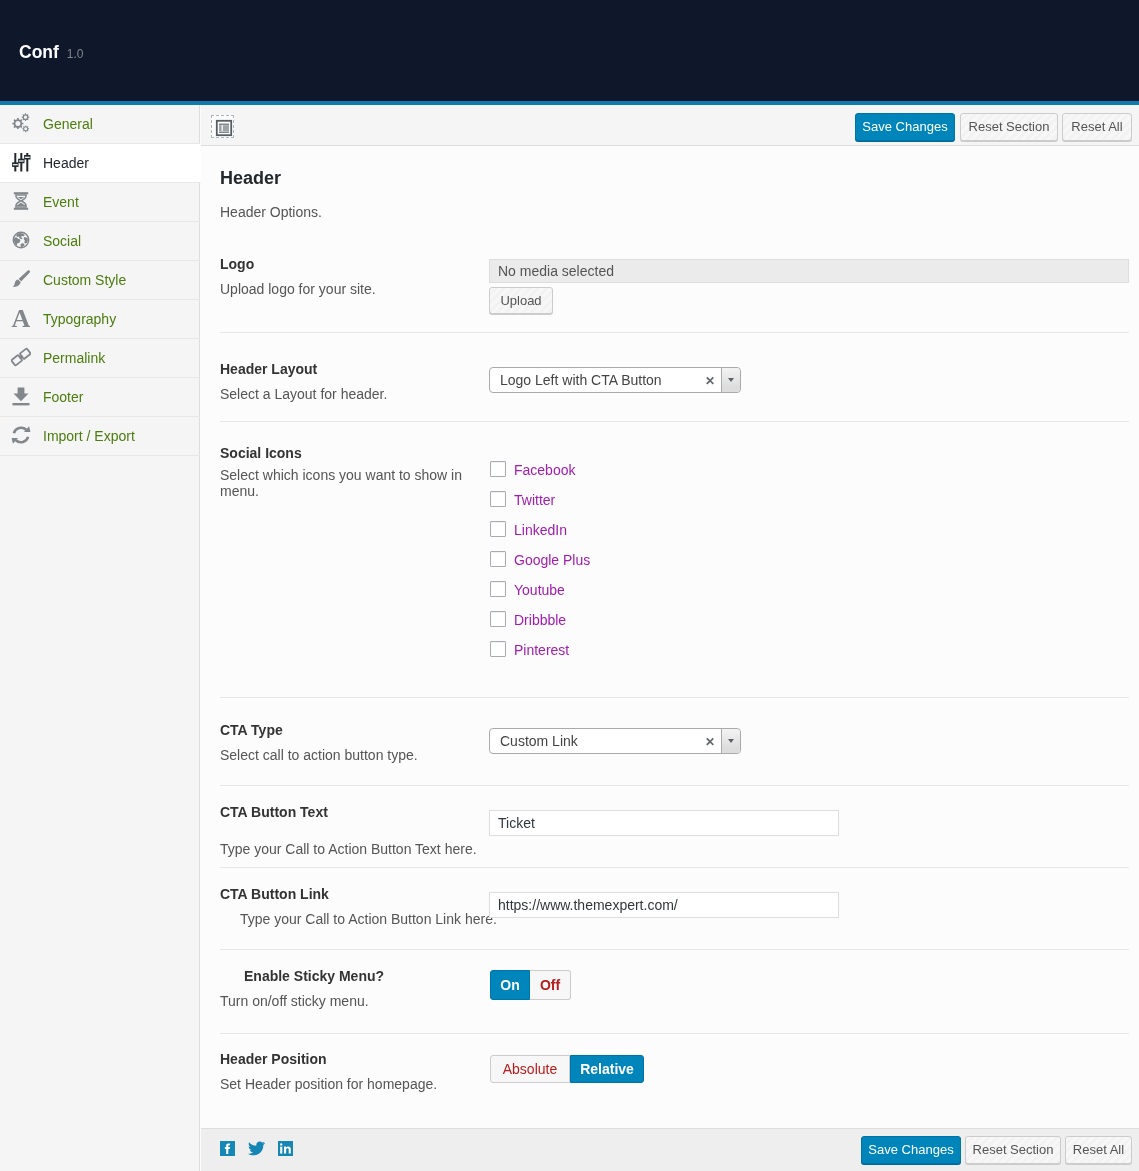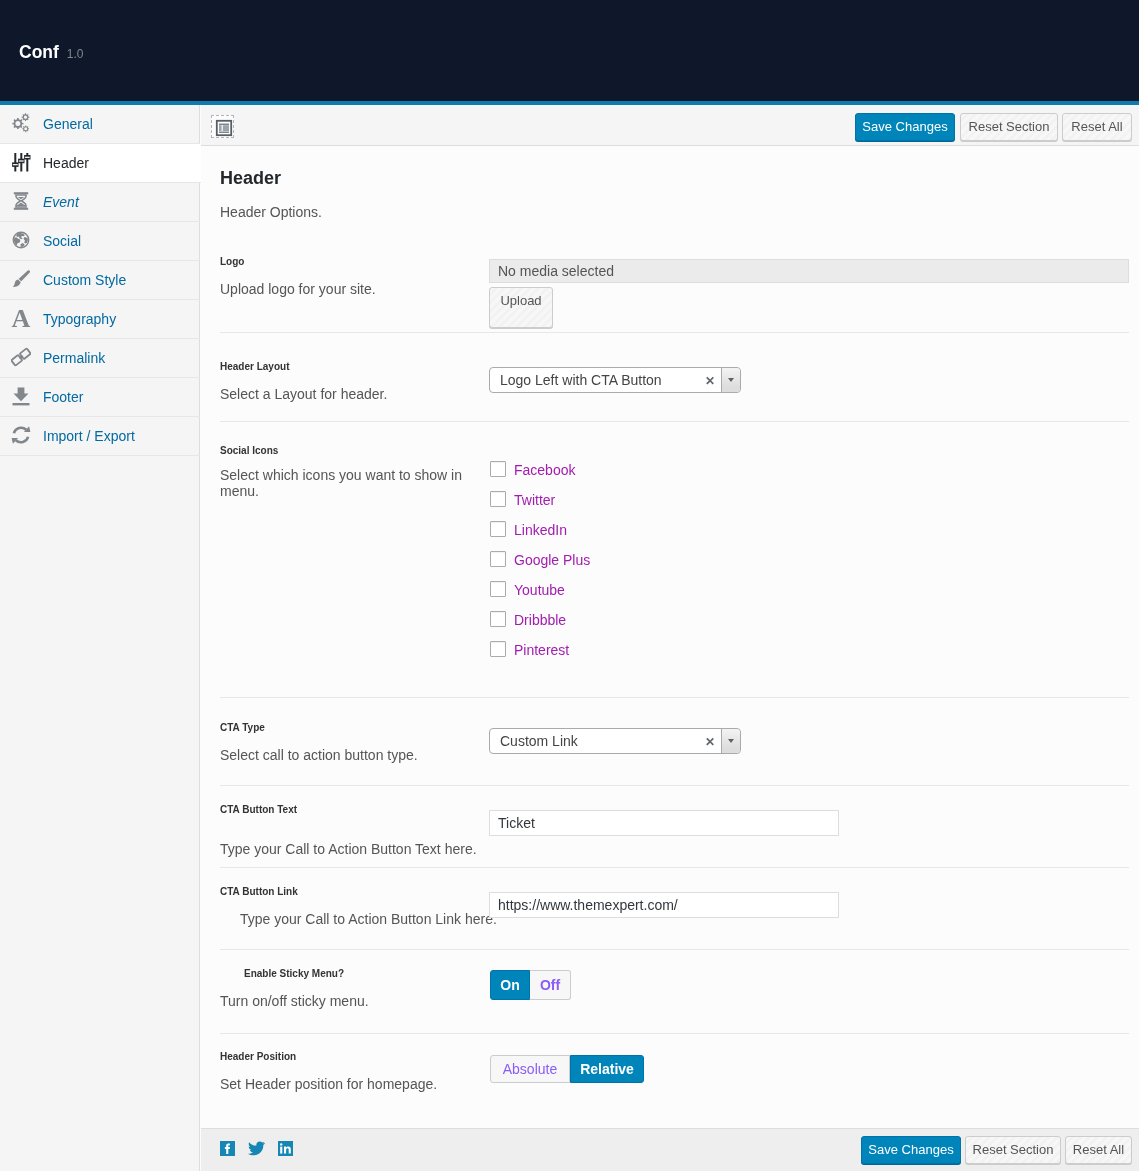--- a/index.html
+++ b/index.html
@@ -8,58 +8,58 @@
 .abs { position:absolute; }
 
 
 #topbar { left:0; top:0; width:1139px; height:101px; background:#0f172a; }
 #topbar .brand { position:absolute; left:19px; top:42px; font-size:17.5px; font-weight:bold; color:#fff; letter-spacing:0; }
 #topbar .ver { font-size:12px; font-weight:normal; color:#82878c; margin-left:8px; }
 #blueline { left:0; top:101px; width:1139px; height:4px; background:#0e7cb1; }
 
 
 #sidebar { left:0; top:105px; width:200px; height:1066px; background:#f5f5f5; border-right:1px solid #ddd; }
-.mitem { position:absolute; left:0; width:200px; height:39px; border-bottom:1px solid #e7e7e7; color:#0369a1; }
+.mitem { position:absolute; left:0; width:200px; height:39px; border-bottom:1px solid #e7e7e7; color:#4d7c0f; }
 .mitem .mic { position:absolute; left:11px; top:50%; transform:translateY(calc(-50% - 1px)); width:20px; height:20px; }
 .mitem .mtx { position:absolute; left:43px; top:50%; transform:translateY(-50%); font-size:14px; }
 .mitem.active { background:#fff; width:201px; border-bottom:1px solid #e7e7e7; color:#23282d; }
 .micon { fill:#82878c; }
 .mstroke { stroke:#82878c; }
 .mitem.active .micon { fill:#23282d; }
 
 
 #toolbar { left:201px; top:105px; width:938px; height:41px; background:#f5f5f5; border-bottom:1px solid #ddd; }
 #expander { left:211px; top:115px; width:23px; height:23px; border:1px dashed #b1b6ba; background:#fdfdfd; }
 
 
 .btn { position:absolute; height:28px; font-size:13px; font-family:"Liberation Sans",sans-serif; text-align:center; line-height:26px; border-radius:3px; cursor:pointer; }
 .btn-primary { background:#0085ba; border:1px solid #0073aa; box-shadow:0 1px 0 #006799; color:#fff; }
 .btn-secondary { background:#f7f7f7 repeating-linear-gradient(135deg, rgba(255,255,255,0), rgba(255,255,255,0) 3px, rgba(0,0,0,0.018) 3px, rgba(0,0,0,0.018) 6px); border:1px solid #ccc; box-shadow:0 1px 0 #ccc; color:#555; }
 
 
 .h2 { position:absolute; font-size:18px; font-weight:bold; color:#23282d; }
-.label { position:absolute; font-size:10px; font-weight:bold; color:#333; }
+.label { position:absolute; font-size:14px; font-weight:bold; color:#333; }
 .desc { position:absolute; font-size:14px; color:#555; line-height:16px; }
 .sep { position:absolute; left:220px; width:909px; height:1px; background:#e7e7e7; }
 
 
 .tinput { position:absolute; height:26px; background:#fff; border:1px solid #ddd; font-size:14px; color:#32373c; line-height:24px; padding-left:8px; }
 .mediabox { position:absolute; left:489px; width:640px; height:24px; border:1px solid #ddd; background:#ebebeb; color:#555; font-size:14px; line-height:22px; padding-left:8px; }
 .sel2 { position:absolute; left:489px; width:252px; height:26px; background:#fff; border:1px solid #aaa; border-radius:4px; font-size:14px; color:#444; line-height:24px; }
 .sel2 .txt { position:absolute; left:10px; top:0; }
 .sel2 .clr { position:absolute; right:25px; top:1px; color:#60666b; font-weight:bold; font-size:12px; }
 .sel2 .arr { position:absolute; right:0; top:0; width:19px; height:24px; border-left:1px solid #aaa; border-radius:0 4px 4px 0; background:linear-gradient(#f3f3f3 1%, #ddd 80%); }
 .sel2 .arr i { position:absolute; left:6px; top:10px; width:0; height:0; border-left:3.5px solid transparent; border-right:3.5px solid transparent; border-top:4.5px solid #5b6166; }
 .cb { position:absolute; left:490px; width:16px; height:16px; background:#fff; border:1px solid #a8acb0; border-radius:1px; box-shadow:inset 0 1px 1px rgba(0,0,0,.06); }
 .cblabel { position:absolute; left:514px; font-size:14px; color:#a21caf; }
 
 
 .tgl { position:absolute; height:30px; font-size:14px; font-weight:bold; text-align:center; }
 .tgl-on { background:#0085ba; color:#fff; border:1px solid #0073aa; }
-.tgl-off { background:#f7f7f7; color:#8b5cf6; border:1px solid #ccc; border-left:0; }
+.tgl-off { background:#f7f7f7; color:#b91c1c; border:1px solid #ccc; border-left:0; }
 
 
 #footerbar { left:201px; top:1128px; width:938px; height:43px; background:#eee; border-top:1px solid #ddd; }
 </style>
 </head>
 <body>
 <div class="abs" id="topbar">
     <div class="brand">Conf<span class="ver">1.0</span></div>
   </div>
 <div class="abs" id="blueline"></div>
@@ -87,21 +87,21 @@
         <rect x="13.1" y="3" width="6.4" height="4.5"></rect>
       </g>
       <g fill="#fff">
         <rect x="1.9" y="12.1" width="4.8" height="1.2"></rect>
         <rect x="7.9" y="8.4" width="4.8" height="1.2"></rect>
         <rect x="13.9" y="4.7" width="4.8" height="1.2"></rect>
       </g>
     </svg>
     <span class="mtx">Header</span>
   </div>
-<div class="mitem" style="top:183px;font-style:italic;">
+<div class="mitem" style="top:183px;">
     <svg class="mic" viewBox="0 0 20 20">
       <g class="micon">
         <rect x="2.8" y="1.2" width="14.4" height="2.1"></rect>
         <rect x="2.8" y="16.7" width="14.4" height="2.1"></rect>
         <path fill-rule="evenodd" d="M4.2 3.3 L15.8 3.3 L15.8 5 C15.8 7.1 13.5 8.7 11.8 9.85 C13.5 11 15.8 12.6 15.8 14.7 L15.8 16.7 L4.2 16.7 L4.2 14.7 C4.2 12.6 6.5 11 8.2 9.85 C6.5 8.7 4.2 7.1 4.2 5 Z M5.7 4.7 L5.7 5 C5.7 6.3 7.4 7.55 9.15 8.75 L10 9.3 L10.85 8.75 C12.6 7.55 14.3 6.3 14.3 5 L14.3 4.7 Z M10 10.4 L9.15 10.95 C7.4 12.15 5.7 13.4 5.7 14.7 L5.7 15.2 L14.3 15.2 L14.3 14.7 C14.3 13.4 12.6 12.15 10.85 10.95 Z"></path>
         <path d="M6.7 6.1 L13.3 6.1 L10 8.35 Z"></path>
         <path d="M10 11.6 L13.9 14.55 L6.1 14.55 Z"></path>
         <rect x="5.4" y="13.9" width="9.2" height="1.2"></rect>
       </g>
     </svg>
@@ -185,21 +185,21 @@
 <div class="btn btn-primary" style="left:855px; top:113px; width:100px;">Save Changes</div>
 <div class="btn btn-secondary" style="left:960px; top:113px; width:98px;">Reset Section</div>
 <div class="btn btn-secondary" style="left:1062px; top:113px; width:70px;">Reset All</div>
 
 <div class="h2" style="left:220px; top:168px;">Header</div>
 <div class="desc" style="left:220px; top:204px;">Header Options.</div>
 
 <div class="label" style="left:220px; top:256px;">Logo</div>
 <div class="desc" style="left:220px; top:281px;">Upload logo for your site.</div>
 <div class="mediabox" style="top:259px;">No media selected</div>
-<div class="btn btn-secondary" style="left:489px; top:287px; width:64px; height:41px; line-height:25px;">Upload</div>
+<div class="btn btn-secondary" style="left:489px; top:287px; width:64px; height:27px; line-height:25px;">Upload</div>
 <div class="sep" style="top:332px;"></div>
 
 <div class="label" style="left:220px; top:361px;">Header Layout</div>
 <div class="desc" style="left:220px; top:386px;">Select a Layout for header.</div>
 <div class="sel2" style="top:367px;">
     <span class="txt">Logo Left with CTA Button</span>
     <span class="clr">✕</span>
     <span class="arr">
       <i></i>
     </span>

